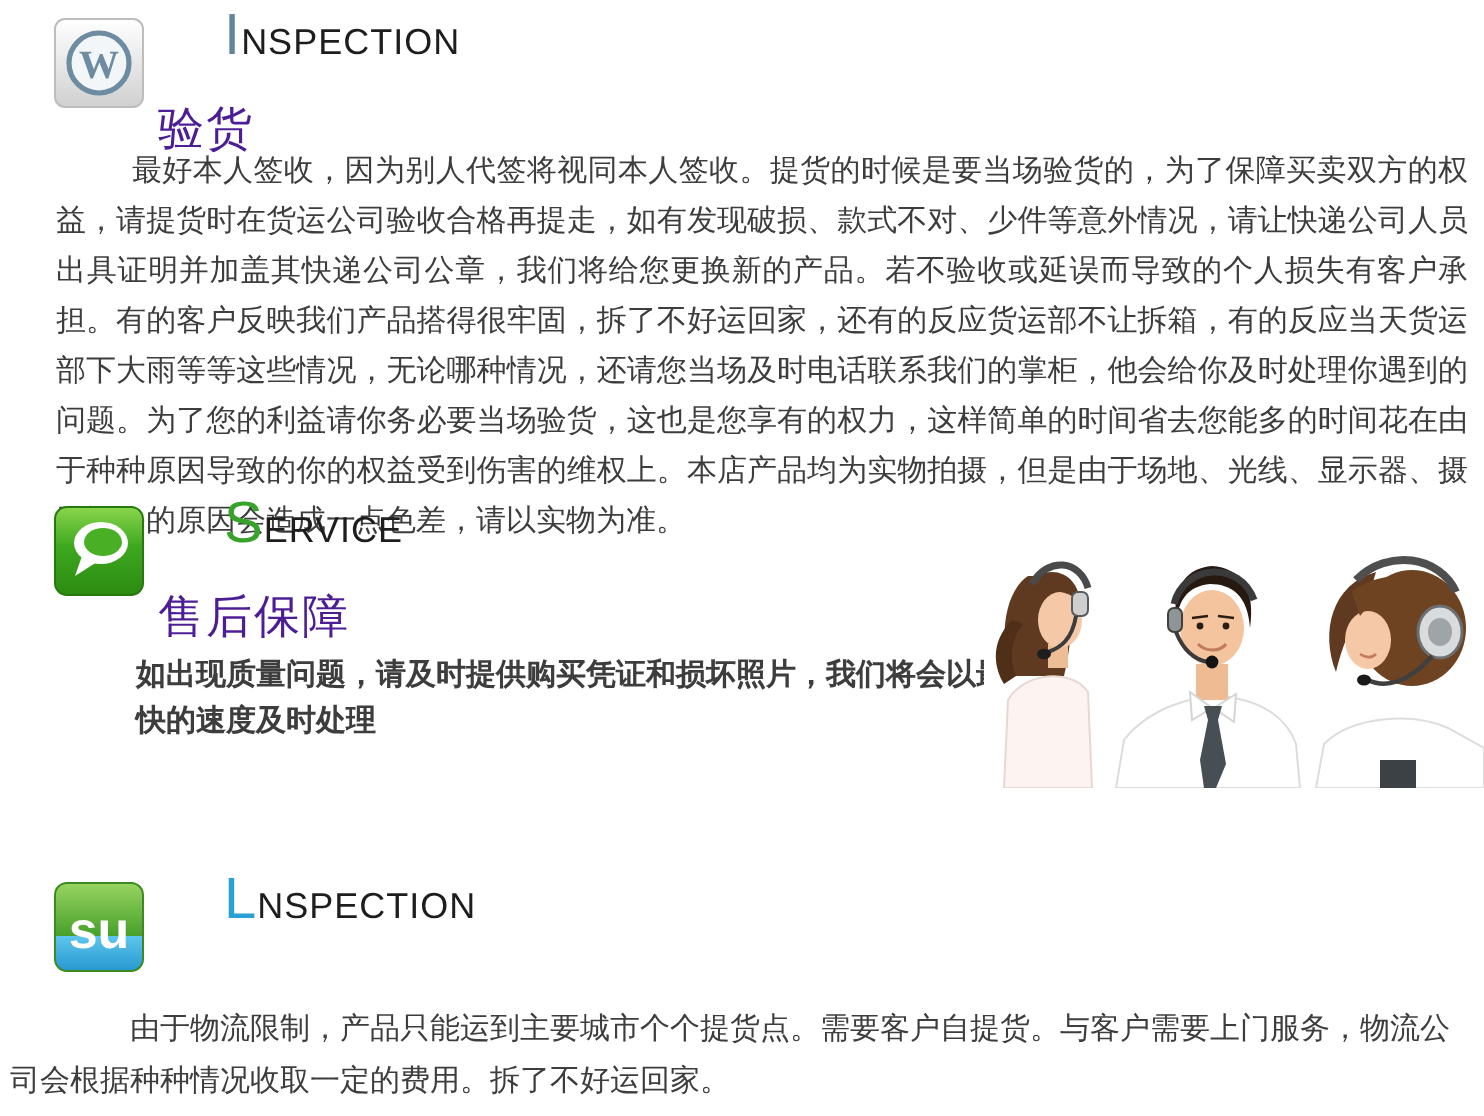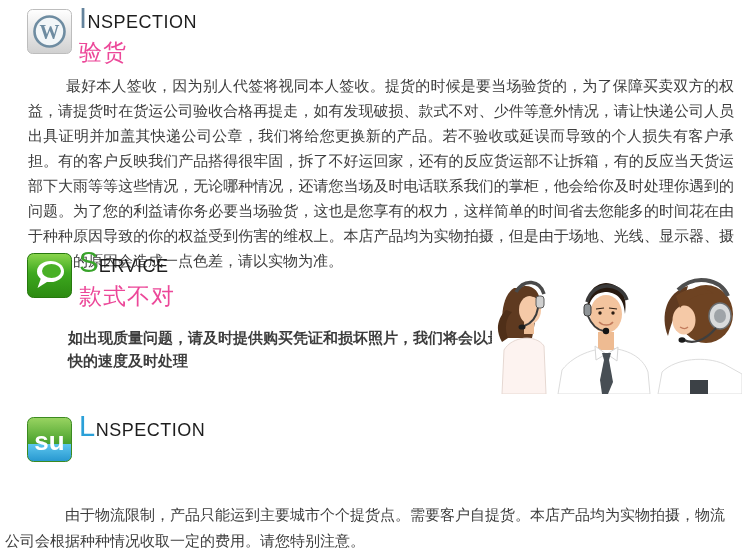--- a/index.html
+++ b/index.html
@@ -3,30 +3,30 @@
 <meta charset="utf-8">
 <style>
   html,body{margin:0;padding:0;background:#fff;}
   #page{
     position:relative;width:742px;height:558px;background:#ffffff;overflow:hidden;
     font-family:"Liberation Sans","DejaVu Sans",sans-serif;color:#3d3d3d;
   }
   .sec-head{position:absolute;display:flex;align-items:flex-start;}
   .icon45{width:45px;height:45px;display:block;margin-top:5px;}
   .titles{margin-left:7px;}
-  .t-en{font-size:18px;line-height:1;color:#1d1d1d;letter-spacing:.5px;white-space:nowrap;}
+  .t-en{font-size:18px;line-height:1;color:#1d1d1d;letter-spacing:.5px;white-space:nowrap;margin-left:33px;}
   .t-en .initial{font-size:29px;line-height:1;display:inline-block;vertical-align:baseline;}
-  .t-cn{font-size:23px;color:#ec4899;margin-top:4px;letter-spacing:1px;}
+  .t-cn{font-size:23px;color:#4c1d95;margin-top:16px;letter-spacing:1px;}
   .para{position:absolute;font-size:15px;color:#3d3d3d;margin:0;text-align:justify;}
   #para-inspection{left:28px;top:73px;width:706px;line-height:25px;text-indent:38px;}
   #para-service{left:68px;top:326px;width:448px;line-height:23px;font-weight:bold;text-align:left;}
   #para-logistics{left:5px;top:502px;width:730px;line-height:26px;text-indent:60px;text-align:left;}
   #head-inspection{left:27px;top:4px;}
   #head-service{left:27px;top:248px;}
-  #head-logistics{left:27px;top:412px;}
+  #head-logistics{left:27px;top:436px;}
   #photo-service{position:absolute;left:492px;top:272px;width:250px;height:122px;}
   #photo-service svg{display:block;width:100%;height:100%;}
 </style>
 </head>
 <body>
 
 <div id="page">
 
   <div class="sec-head" id="head-inspection">
     <span class="icon45">
@@ -60,21 +60,21 @@
           </linearGradient>
         </defs>
         <rect x="0.5" y="0.5" width="44" height="44" rx="6" fill="url(#tgrn)" stroke="#27790e"></rect>
         <ellipse cx="23.5" cy="18.5" rx="13.5" ry="10.5" fill="#ffffff"></ellipse>
         <path d="M14 25 L10.5 35 L21.5 28 Z" fill="#ffffff"></path>
         <ellipse cx="24.5" cy="18" rx="9.5" ry="7" fill="#49b026"></ellipse>
       </svg>
     </span>
     <div class="titles">
       <div class="t-en"><span class="initial" style="color: rgb(56, 163, 42);">S</span><span>ERVICE</span></div>
-      <div class="t-cn">款式不对</div>
+      <div class="t-cn">售后保障</div>
     </div>
   </div>
   <p class="para" id="para-service">如出现质量问题，请及时提供购买凭证和损坏照片，我们将会以最快的速度及时处理</p>
 
   <div id="photo-service">
     <svg viewBox="0 0 250 122" preserveAspectRatio="none">
       <rect width="250" height="122" fill="#ffffff"></rect>
 
       <g>
         <path d="M22,16 C10,24 8,46 12,66 L40,66 C46,40 44,22 36,16 Z" fill="#5f3a20"></path>
@@ -146,15 +146,15 @@
           <rect x="0" y="27" width="45" height="18" fill="url(#sub)"></rect>
         </g>
         <rect x="0.5" y="0.5" width="44" height="44" rx="6" fill="none" stroke="#3c8a20"></rect>
         <text x="22.5" y="33" text-anchor="middle" font-family="Liberation Sans, sans-serif" font-size="26" font-weight="bold" fill="#ffffff">su</text>
       </svg>
     </span>
     <div class="titles">
       <div class="t-en"><span class="initial" style="color: rgb(43, 160, 216);">L</span><span>NSPECTION</span></div>
     </div>
   </div>
-  <p class="para" id="para-logistics">由于物流限制，产品只能运到主要城市个个提货点。需要客户自提货。本店产品均为实物拍摄，物流公司会根据种种情况收取一定的费用。请您特别注意。</p>
+  <p class="para" id="para-logistics">由于物流限制，产品只能运到主要城市个个提货点。需要客户自提货。与客户需要上门服务，物流公司会根据种种情况收取一定的费用。拆了不好运回家。</p>
 
 </div>
 
 </body></html>

